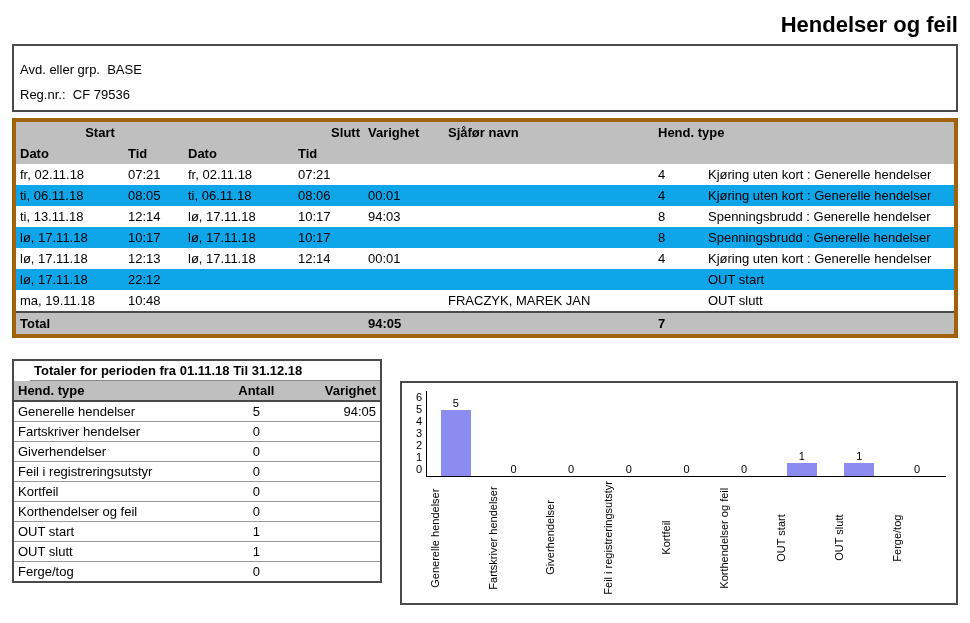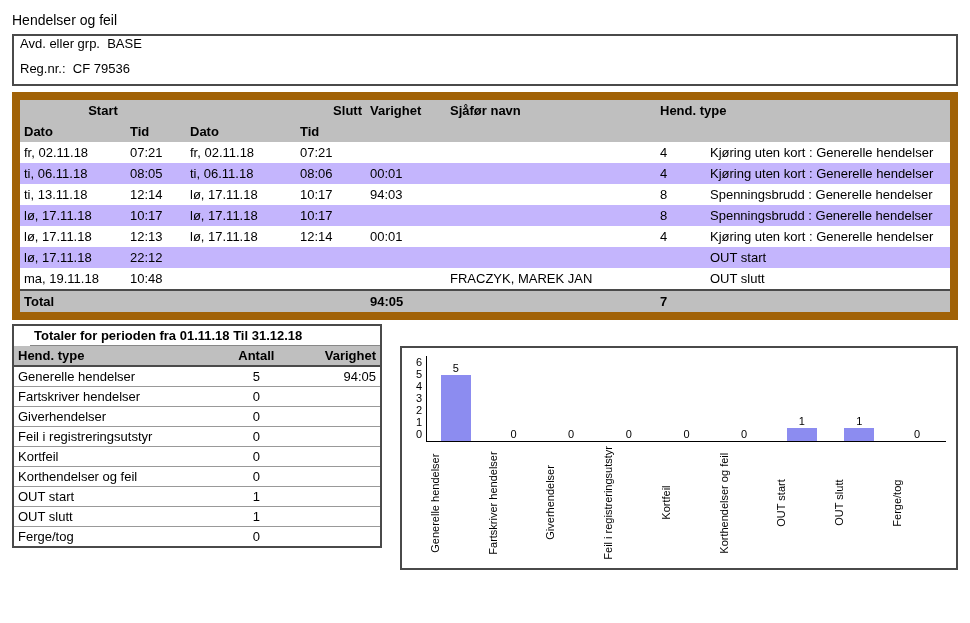--- a/index.html
+++ b/index.html
@@ -3,38 +3,38 @@
 <meta charset="utf-8">
 <style>
   * { box-sizing: border-box; }
   body { 
     font-family: Arial, Helvetica, sans-serif; 
     margin: 0; padding: 12px; 
     background: #fff; color: #000;
     font-size: 13px;
     width: 970px;
   }
-  h1.title { text-align: left; margin: 0 0 6px 0; font-size: 14px; font-weight: normal; }
+  h1.title { text-align: right; margin: 0 0 6px 0; font-size: 22px; font-weight: bold; }
   .info-box {
     border: 2px solid #4a4a4a;
-    padding: 0 6px 8px 6px;
+    padding: 16px 6px 8px 6px;
     margin-bottom: 6px;
   }
   .info-row { display: flex; }
   .info-cell { flex: 1; }
   .main-table {
     width: 100%;
-    border: 8px solid #a16207;
+    border: 4px solid #a16207;
     border-collapse: collapse;
-    margin-bottom: 4px;
+    margin-bottom: 21px;
   }
   .hdr1 td, .hdr2 td { background: #bfbfbf; font-weight: bold; }
   .hdr1 td { border-top: none; }
   .main-table td { padding: 3px 4px; white-space: nowrap; }
-  .row-yellow td { background: #c4b5fd; }
+  .row-yellow td { background: #0ea5e9; }
   .total-row td { background: #bfbfbf; font-weight: bold; border-top: 2px solid #4a4a4a; }
   
   .bottom-area { display: flex; gap: 18px; align-items: flex-start; }
   
   .summary-box {
     border: 2px solid #4a4a4a;
     width: 370px;
   }
   .summary-title {
     padding: 2px 4px;

